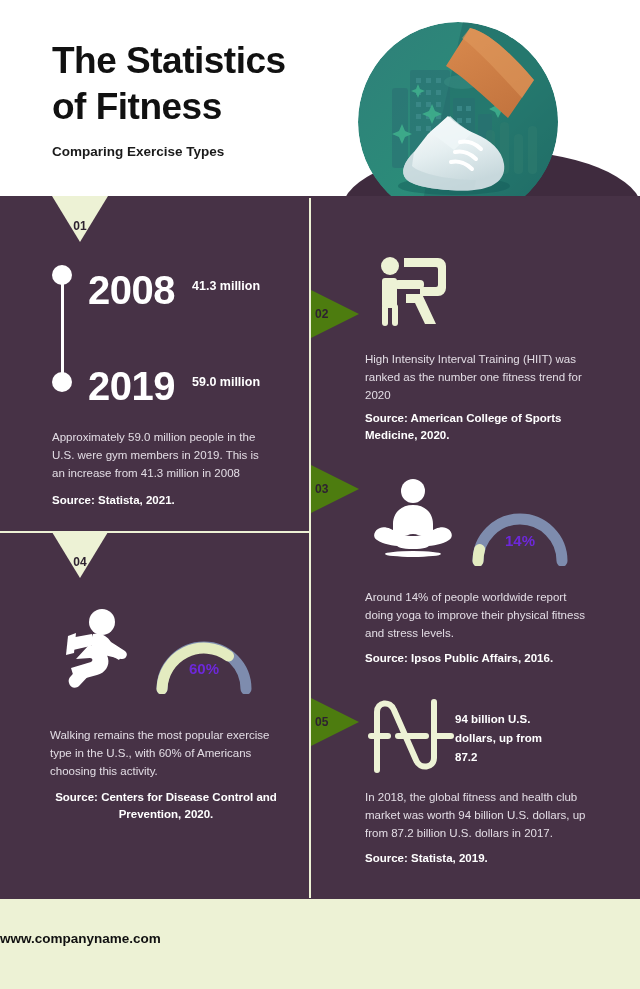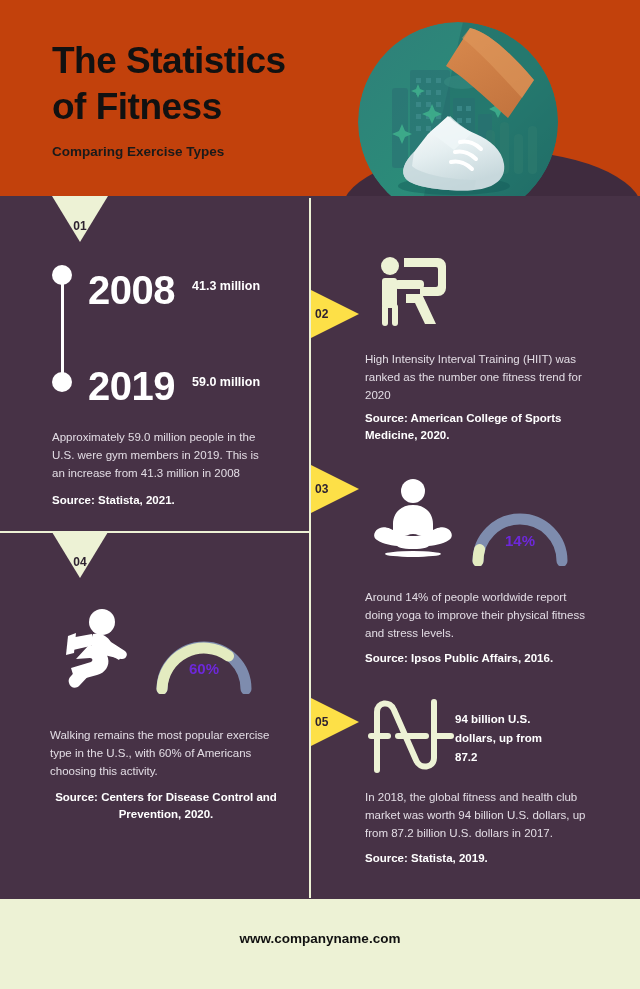--- a/index.html
+++ b/index.html
@@ -11,21 +11,21 @@
   }
   #poster {
     position:relative;
     width:640px; height:989px;
     background:#EDF2D5;
   }
 
   
   .header {
     position:absolute; left:0; top:0; width:640px; height:244px;
-    background:#c2410c;
+    background:#ffffff;
   }
   .title {
     position:absolute; left:52px; top:38px;
     font-size:37px; line-height:46px; font-weight:bold;
     color:#111111; letter-spacing:-0.5px;
     white-space:pre-line;
   }
   .subtitle {
     position:absolute; left:52px; top:144px;
     font-size:13.5px; font-weight:bold; color:#1a1a1a;text-align:center;
@@ -71,21 +71,21 @@
     background:#EDF2D5;
     clip-path:polygon(0 0, 100% 0, 50% 100%);
     text-align:center;
   }
   .marker-down .num {
     display:block; margin-top:23px;
     font-size:12px; font-weight:bold; color:#2e2230;
   }
   .marker-right {
     position:absolute; width:48px; height:48px;
-    background:#fde047;
+    background:#4d7c0f;
     clip-path:polygon(0 0, 100% 50%, 0 100%);
   }
   .marker-right .num {
     position:absolute; left:4px; top:17px;
     font-size:12px; font-weight:bold; color:#2e2230;
   }
 
   
   .body-text {
     position:absolute;
@@ -123,21 +123,21 @@
 
   
   .icon { position:absolute; }
 
   
   .footer {
     position:absolute; left:0; top:899px; width:640px; height:90px;
     background:#EDF2D5;
   }
   .footer-url {
-    position:absolute; width:640px; top:32px; text-align:center;
+    position:absolute; width:640px; top:32px; text-align:left;
     font-size:13.5px; font-weight:bold; color:#111111;
   }
 </style>
 </head>
 <body>
 
 <div id="poster">
 
   <div class="header">
     <div class="title">The Statistics

